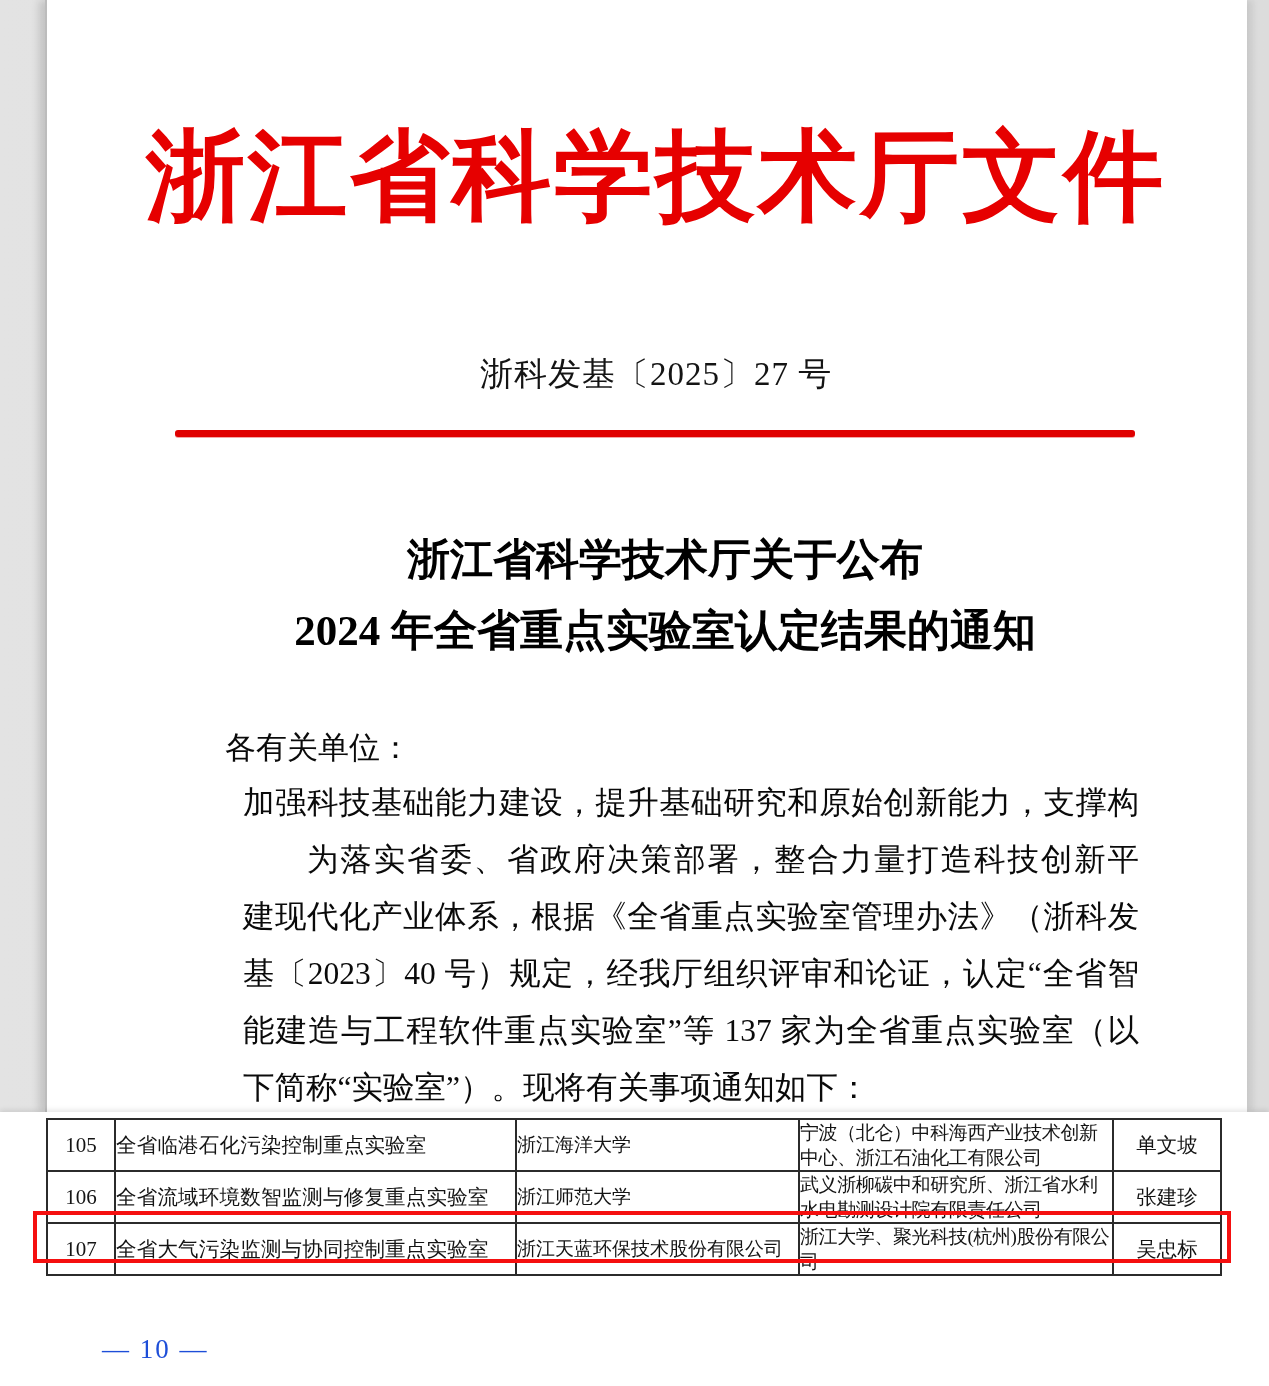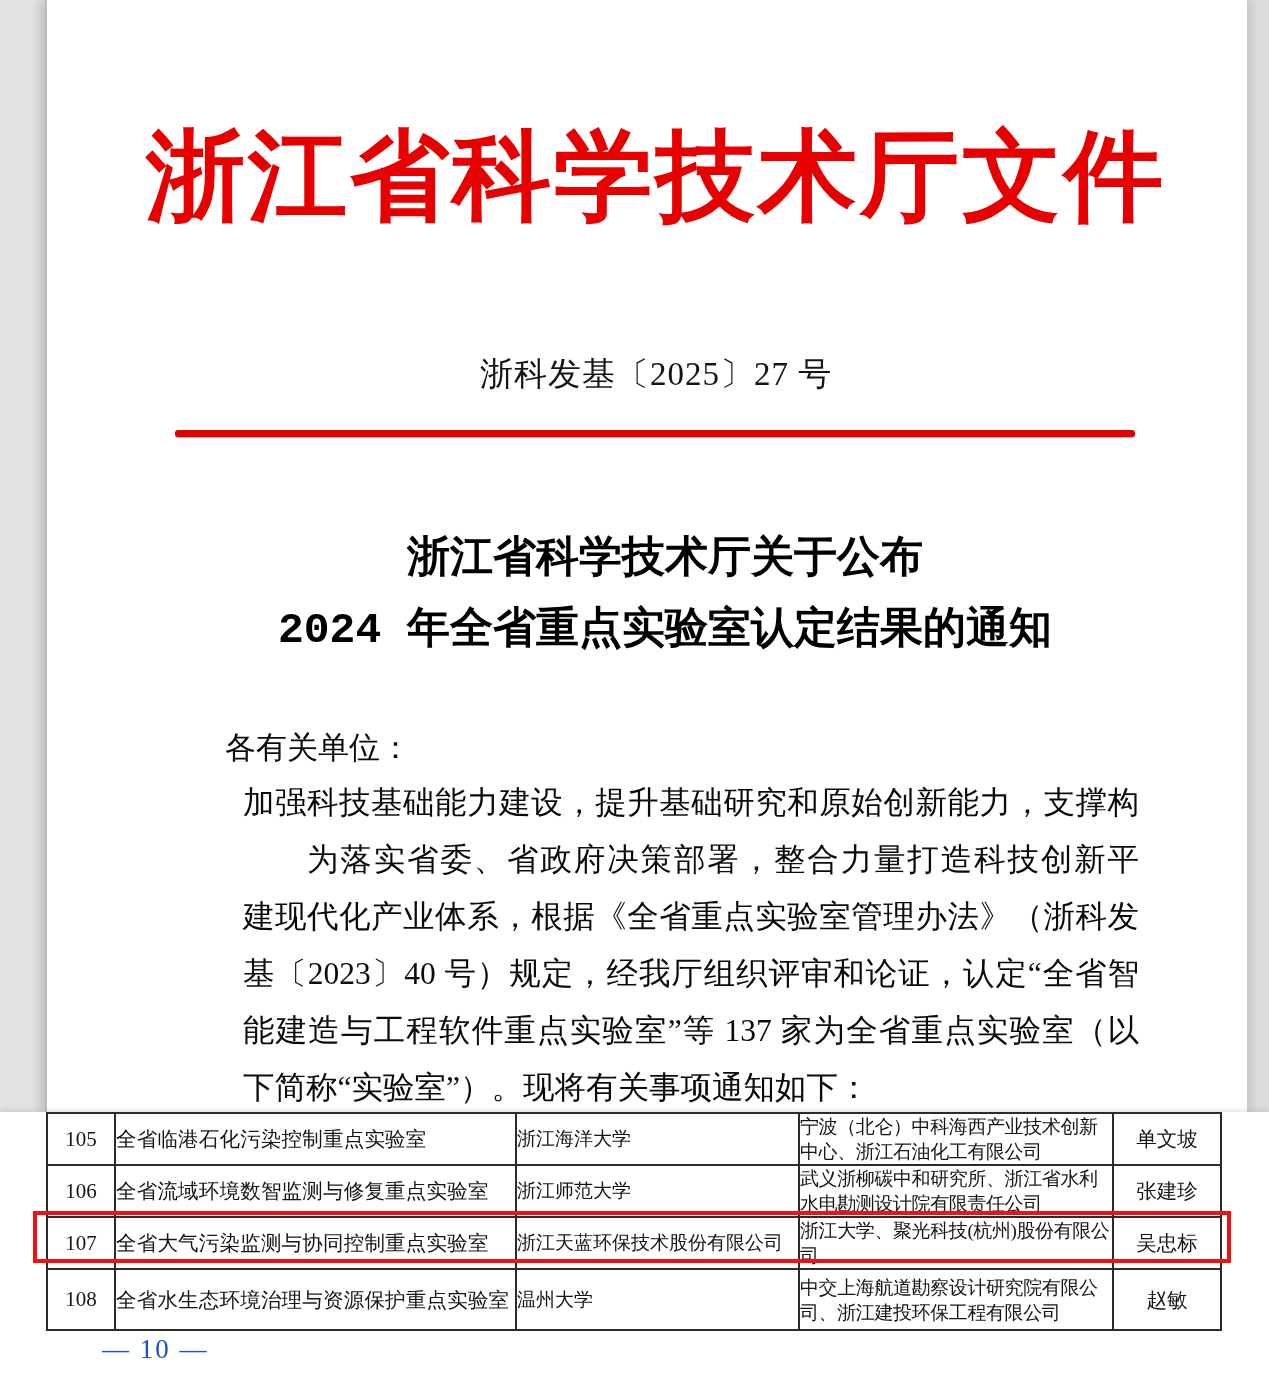--- a/index.html
+++ b/index.html
@@ -40,40 +40,40 @@
   }
   .red-line{
     position:absolute;top:430px;left:128px;width:960px;height:7px;
     background:var(--separator-red);border-radius:3px;
     box-shadow:0 1px 0 rgba(224,0,0,0.35);
   }
   .notice-title{
     position:absolute;top:524px;left:0;width:100%;
     text-align:center;font-weight:bold;font-size:43px;color:#000;
   }
-  .notice-title div{line-height:71px;white-space:nowrap;font-family:Liberation Mono, monospace;}
+  .notice-title div{line-height:71px;white-space:nowrap;}
   .salutation{
     position:absolute;top:727px;left:160px;
     font-size:31px;color:#0a0a0a;
   }
   .body-text{
     position:absolute;top:774px;left:160px;width:932px;
     font-size:31.5px;color:#0a0a0a;
   }
   .bl{height:57px;line-height:57px;white-space:nowrap;}
   .bl.fill{text-align:justify;text-align-last:justify;white-space:normal;overflow:hidden;}
   .bl.indent{text-indent:64px;}
   
   .bottom-section{
     position:absolute;left:0;top:1112px;width:1269px;height:274px;
     background:#ffffff;
     box-shadow:0 -2px 5px rgba(0,0,0,0.10);
   }
   table.labs{
-    position:absolute;left:46px;top:0;
+    position:absolute;left:46px;top:6px;
     width:1174px;border-collapse:collapse;table-layout:fixed;
     color:#141414;
   }
   table.labs td{
     border:2px solid #2b2b2b;
     padding:0;vertical-align:middle;
     overflow:hidden;
   }
   tr.r1{height:52px;} tr.r2{height:50px;} tr.r3{height:52px;} tr.r4{height:61px;}
   td.c-no{text-align:center;font-size:21px;}
@@ -139,24 +139,17 @@
         <td class="c-partners">武义浙柳碳中和研究所、浙江省水利水电勘测设计院有限责任公司</td>
         <td class="c-director">张建珍</td>
       </tr>
       <tr class="r3">
         <td class="c-no">107</td>
         <td class="c-lab">全省大气污染监测与协同控制重点实验室</td>
         <td class="c-host">浙江天蓝环保技术股份有限公司</td>
         <td class="c-partners">浙江大学、聚光科技(杭州)股份有限公司</td>
         <td class="c-director">吴忠标</td>
       </tr>
-      <tr class="r4">
-        <td class="c-no">108</td>
-        <td class="c-lab">全省水生态环境治理与资源保护重点实验室</td>
-        <td class="c-host">温州大学</td>
-        <td class="c-partners">中交上海航道勘察设计研究院有限公司、浙江建投环保工程有限公司</td>
-        <td class="c-director">赵敏</td>
-      </tr>
     </tbody>
   </table>
   <div class="highlight-box"></div>
   <div class="page-number">— 10 —</div>
 </div>
 
 </body></html>

